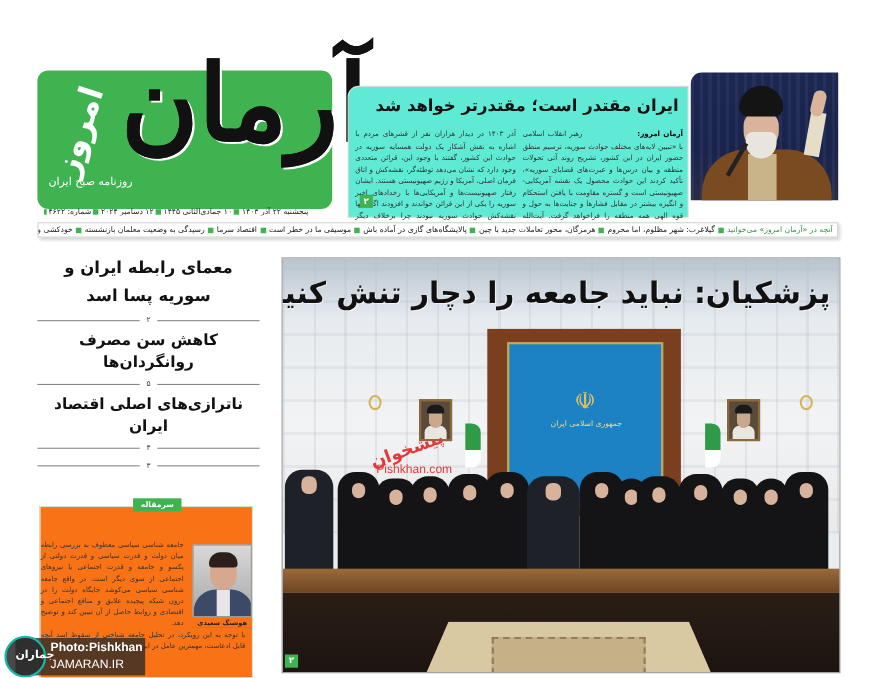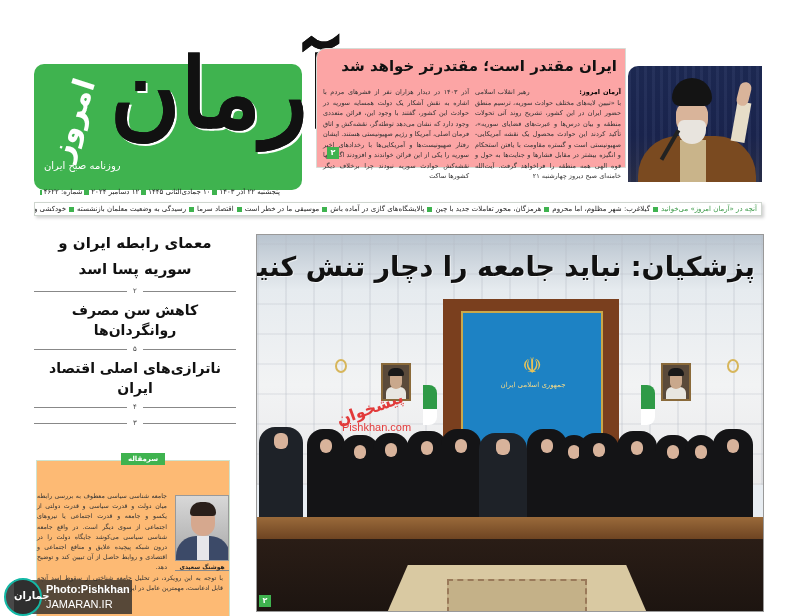--- a/index.html
+++ b/index.html
@@ -11,21 +11,21 @@
   .masthead { position: absolute; left: 34px; top: 8px; width: 282px; height: 180px; }
   .mast-green { position: absolute; left: 0; top: 56px; width: 268px; height: 126px; background: #3fb34f; border-radius: 10px; }
   .mast-sub-big { position: absolute; left: 6px; top: 62px; width: 70px; color: #ffffff; font-weight: bold; font-size: 30px; line-height: 34px; text-align: center; transform: rotate(-72deg); transform-origin: center; top: 88px; }
   .mast-tagline { position: absolute; left: 10px; top: 152px; color: #ffffff; font-size: 10px; }
   .mast-logo-text { position: absolute; left: 76px; top: 26px; font-family: "DejaVu Serif", serif; font-size: 96px; line-height: 120px; font-weight: bold; color: #111; text-shadow: 0 0 0 #111, 2px 2px 0 #ffffff; letter-spacing: -4px; }
 
   .dateline { position: absolute; left: 40px; top: 188px; width: 240px; font-size: 7px; color: #222; text-align: right; white-space: nowrap; overflow: hidden; }
   .dateline .sq { display: inline-block; width: 5px; height: 5px; background: #3fb34f; margin: 0 2px; vertical-align: middle; }
 
   
-  .lead-box { position: absolute; left: 316px; top: 48px; width: 310px; height: 120px; border: 1px solid #d6dcd6; border-radius: 10px 0 0 0; background: #fca5a5; }
+  .lead-box { position: absolute; left: 316px; top: 78px; width: 310px; height: 120px; border: 1px solid #d6dcd6; border-radius: 10px 0 0 0; background: #5eead4; }
   .lead-title { position: absolute; right: 8px; top: 8px; font-weight: bold; font-size: 15px; color: #111; white-space: nowrap; }
   .lead-col { position: absolute; top: 38px; width: 146px; font-size: 6.5px; line-height: 10.5px; color: #333; text-align: justify; }
   .lead-col.right { right: 4px; }
   .lead-col.left { left: 6px; }
   .lead-col b { color: #000; padding-left: 47px; }
   .page-badge { position: absolute; width: 12px; height: 12px; background: #3fb34f; color: #fff; font-size: 8px; line-height: 12px; text-align: center; font-weight: bold; }
   .lead-badge { left: 10px; bottom: 8px; }
 
   .leader-photo { position: absolute; left: 628px; top: 66px; width: 134px; height: 116px; border-radius: 10px 0 0 0; overflow: hidden; background: linear-gradient(180deg, #1d2a55 0%, #1a2550 60%, #2a2f4a 100%); }
   .lp-curtain { position: absolute; inset: 0; background: repeating-linear-gradient(90deg, rgba(255,255,255,0.04) 0 3px, rgba(0,0,0,0.05) 3px 8px); }
@@ -47,21 +47,21 @@
   
   .side-col { position: absolute; left: 34px; top: 228px; width: 202px; }
   .side-item { text-align: center; font-weight: bold; color: #111; }
   .side-h1 { font-size: 15px; line-height: 26px; margin-top: 2px; }
   .side-h { font-size: 14px; line-height: 20px; }
   .side-sep { position: relative; height: 14px; margin: 2px 0; }
   .side-sep::before { content: ""; position: absolute; left: 0; right: 0; top: 7px; border-top: 1px solid #888; }
   .side-sep span { position: relative; display: block; margin: 0 auto; width: 16px; background: #fff; font-size: 7px; line-height: 14px; text-align: center; color: #444; font-weight: normal; }
 
   
-  .editorial { position: absolute; left: 36px; top: 460px; width: 194px; height: 156px; border: 1px solid #cfe3cf; border-bottom: none; background: #fdba74; }
+  .editorial { position: absolute; left: 36px; top: 460px; width: 194px; height: 156px; border: 1px solid #cfe3cf; border-bottom: none; background: #f97316; }
   .ed-label { position: absolute; left: 84px; top: -8px; width: 44px; height: 12px; background: #3fb34f; color: #fff; font-size: 7px; line-height: 12px; text-align: center; font-weight: bold; }
   .ed-title { position: absolute; right: 6px; top: 8px; font-size: 10.5px; font-weight: bold; white-space: nowrap; color: #111; }
   .ed-photo { position: absolute; left: 138px; top: 34px; width: 54px; height: 66px; border: 1px solid #999; overflow: hidden; background: #b8b8b8; }
   .ep-bg { position: absolute; inset: 0; background: linear-gradient(180deg, #d8d8d8 0%, #a8a8a8 100%); }
   .ep-hair { position: absolute; left: 14px; top: 6px; width: 26px; height: 14px; background: #2a1f1a; border-radius: 12px 12px 4px 4px; }
   .ep-face { position: absolute; left: 15px; top: 12px; width: 24px; height: 28px; background: #d6a88e; border-radius: 10px 10px 12px 12px; }
   .ep-suit { position: absolute; left: 0; top: 40px; width: 54px; height: 30px; background: #3c4a68; border-radius: 20px 20px 0 0; }
   .ep-shirt { position: absolute; left: 21px; top: 40px; width: 12px; height: 26px; background: #e6e6ea; }
   .ed-caption { position: absolute; left: 138px; top: 102px; width: 54px; font-size: 6px; text-align: center; font-weight: bold; color: #222; border-bottom: 1px solid #888; }
   .ed-text { position: absolute; top: 30px; right: 62px; width: 130px; font-size: 6.3px; line-height: 10.2px; color: #333; text-align: justify; }

